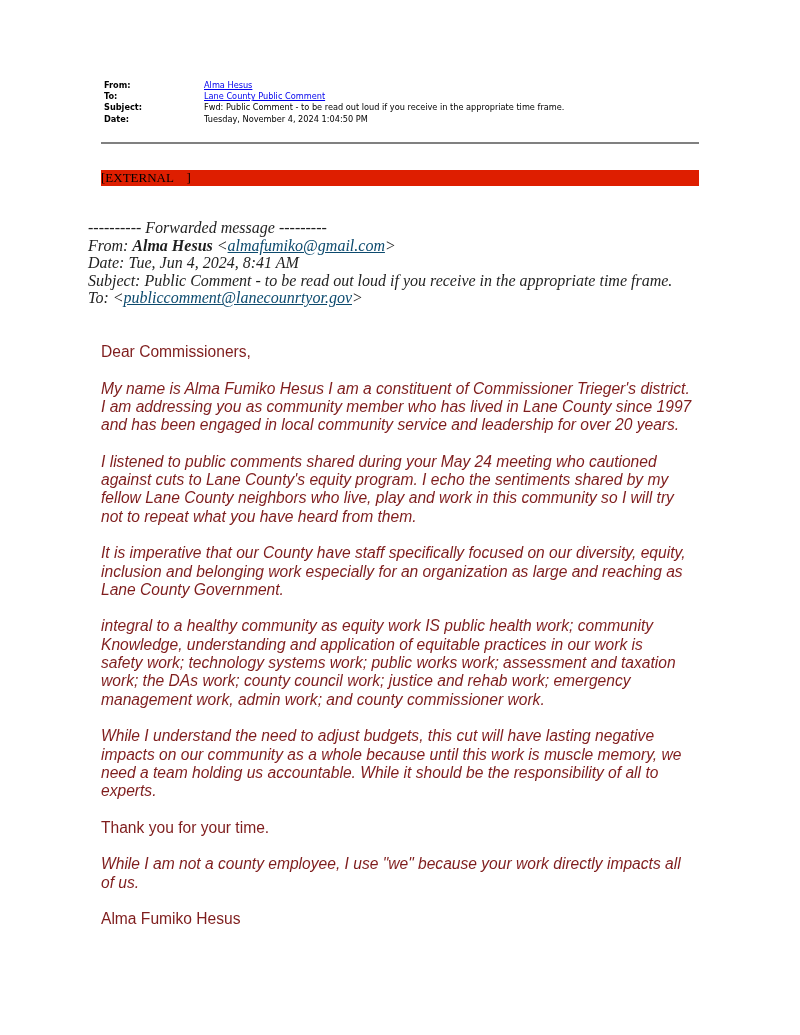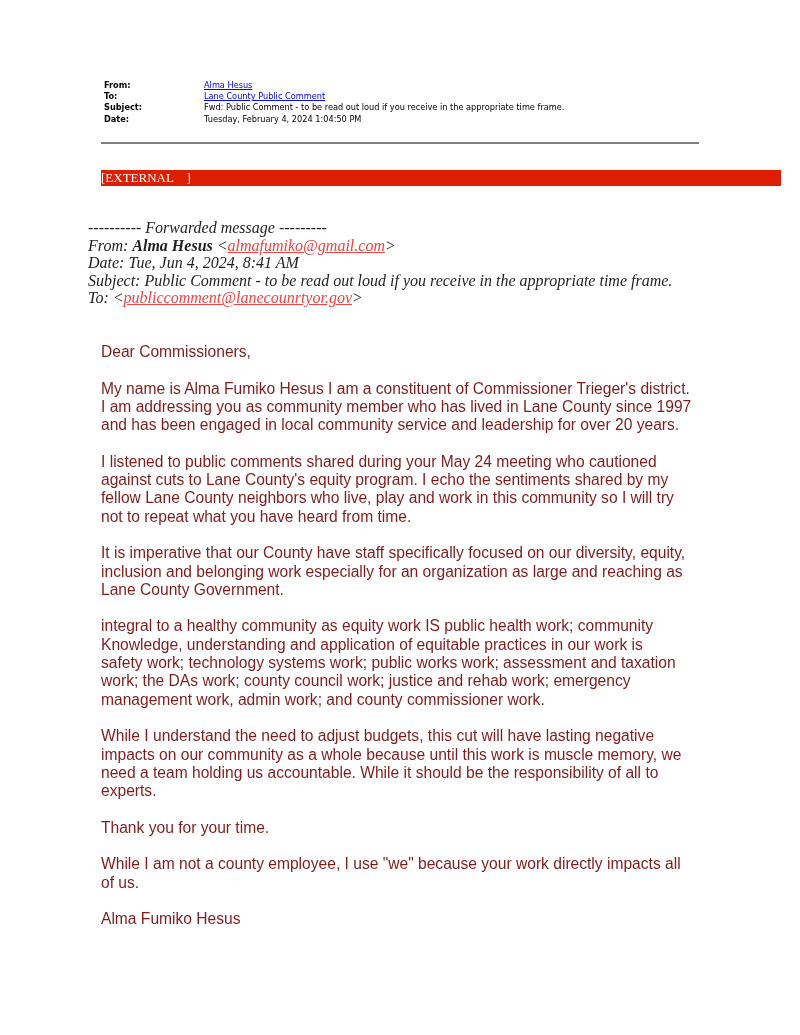--- a/index.html
+++ b/index.html
@@ -45,85 +45,86 @@
       left: 101px;
       top: 142px;
       width: 598px;
       height: 2px;
       background: #808080;
     }
     .external-bar {
       position: absolute;
       left: 101px;
       top: 170px;
-      width: 680px;
+      width: 598px;
       height: 16px;
       background: #de1e00;
       font-family: "Liberation Serif", serif;
       font-size: 13px;
       line-height: 16px;
-      color: #ffffff;
+      color: #000000;
       white-space: pre;
     }
     .forwarded {
       position: absolute;
       left: 88px;
       top: 219px;
       width: 620px;
       font-family: "Liberation Serif", serif;
       font-size: 16px;
       line-height: 17.6px;
       color: #1f1f1f;
       white-space: nowrap;
       font-style: italic;
     }
     .forwarded .bold {
       font-weight: bold;
     }
     .fwd-link {
-      color: #ef4444;
+      color: #0c4a6e;
       text-decoration: underline;
     }
     .body {
       position: absolute;
       left: 101px;
       top: 343px;
       width: 610px;
       font-family: "Liberation Sans", sans-serif;
       font-size: 15.6px;
       line-height: 18.3px;
       color: #7f1d1d;
     }
     .body p {
       margin: 0 0 18.3px 0;
       white-space: nowrap;
     }
     .body .line {
       display: block;
+      font-style: italic;
     }
   </style>
 </head>
 <body>
 
 <div class="header">
   <div class="header-row">
     <span class="header-label">From:</span>
     <a class="header-value header-link">Alma Hesus</a>
   </div>
   <div class="header-row">
     <span class="header-label">To:</span>
     <a class="header-value header-link">Lane County Public Comment</a>
   </div>
   <div class="header-row">
     <span class="header-label">Subject:</span>
     <span class="header-value">Fwd: Public Comment - to be read out loud if you receive in the appropriate time frame.</span>
   </div>
   <div class="header-row">
     <span class="header-label">Date:</span>
-    <span class="header-value">Tuesday, February 4, 2024 1:04:50 PM</span>
+    <span class="header-value">Tuesday, November 4, 2024 1:04:50 PM</span>
   </div>
 </div>
 
 <div class="separator"></div>
 
 <div class="external-bar">[EXTERNAL    ]</div>
 
 <div class="forwarded">
   <div>---------- Forwarded message ---------</div>
   <div><span>From: </span><span class="bold">Alma Hesus</span> &lt;<a class="fwd-link">almafumiko@gmail.com</a>&gt;</div>
@@ -136,21 +137,21 @@
   <p>Dear Commissioners,</p>
   <p>
     <span class="line">My name is Alma Fumiko Hesus I am a constituent of Commissioner Trieger's district.</span>
     <span class="line">I am addressing you as community member who has lived in Lane County since 1997</span>
     <span class="line">and has been engaged in local community service and leadership for over 20 years.</span>
   </p>
   <p>
     <span class="line">I listened to public comments shared during your May 24 meeting who cautioned</span>
     <span class="line">against cuts to Lane County's equity program. I echo the sentiments shared by my</span>
     <span class="line">fellow Lane County neighbors who live, play and work in this community so I will try</span>
-    <span class="line">not to repeat what you have heard from time.</span>
+    <span class="line">not to repeat what you have heard from them.</span>
   </p>
   <p>
     <span class="line">It is imperative that our County have staff specifically focused on our diversity, equity,</span>
     <span class="line">inclusion and belonging work especially for an organization as large and reaching as</span>
     <span class="line">Lane County Government.</span>
   </p>
   <p>
     <span class="line">integral to a healthy community as equity work IS public health work; community</span>
     <span class="line">Knowledge, understanding and application of equitable practices in our work is</span>
     <span class="line">safety work; technology systems work; public works work; assessment and taxation</span>

